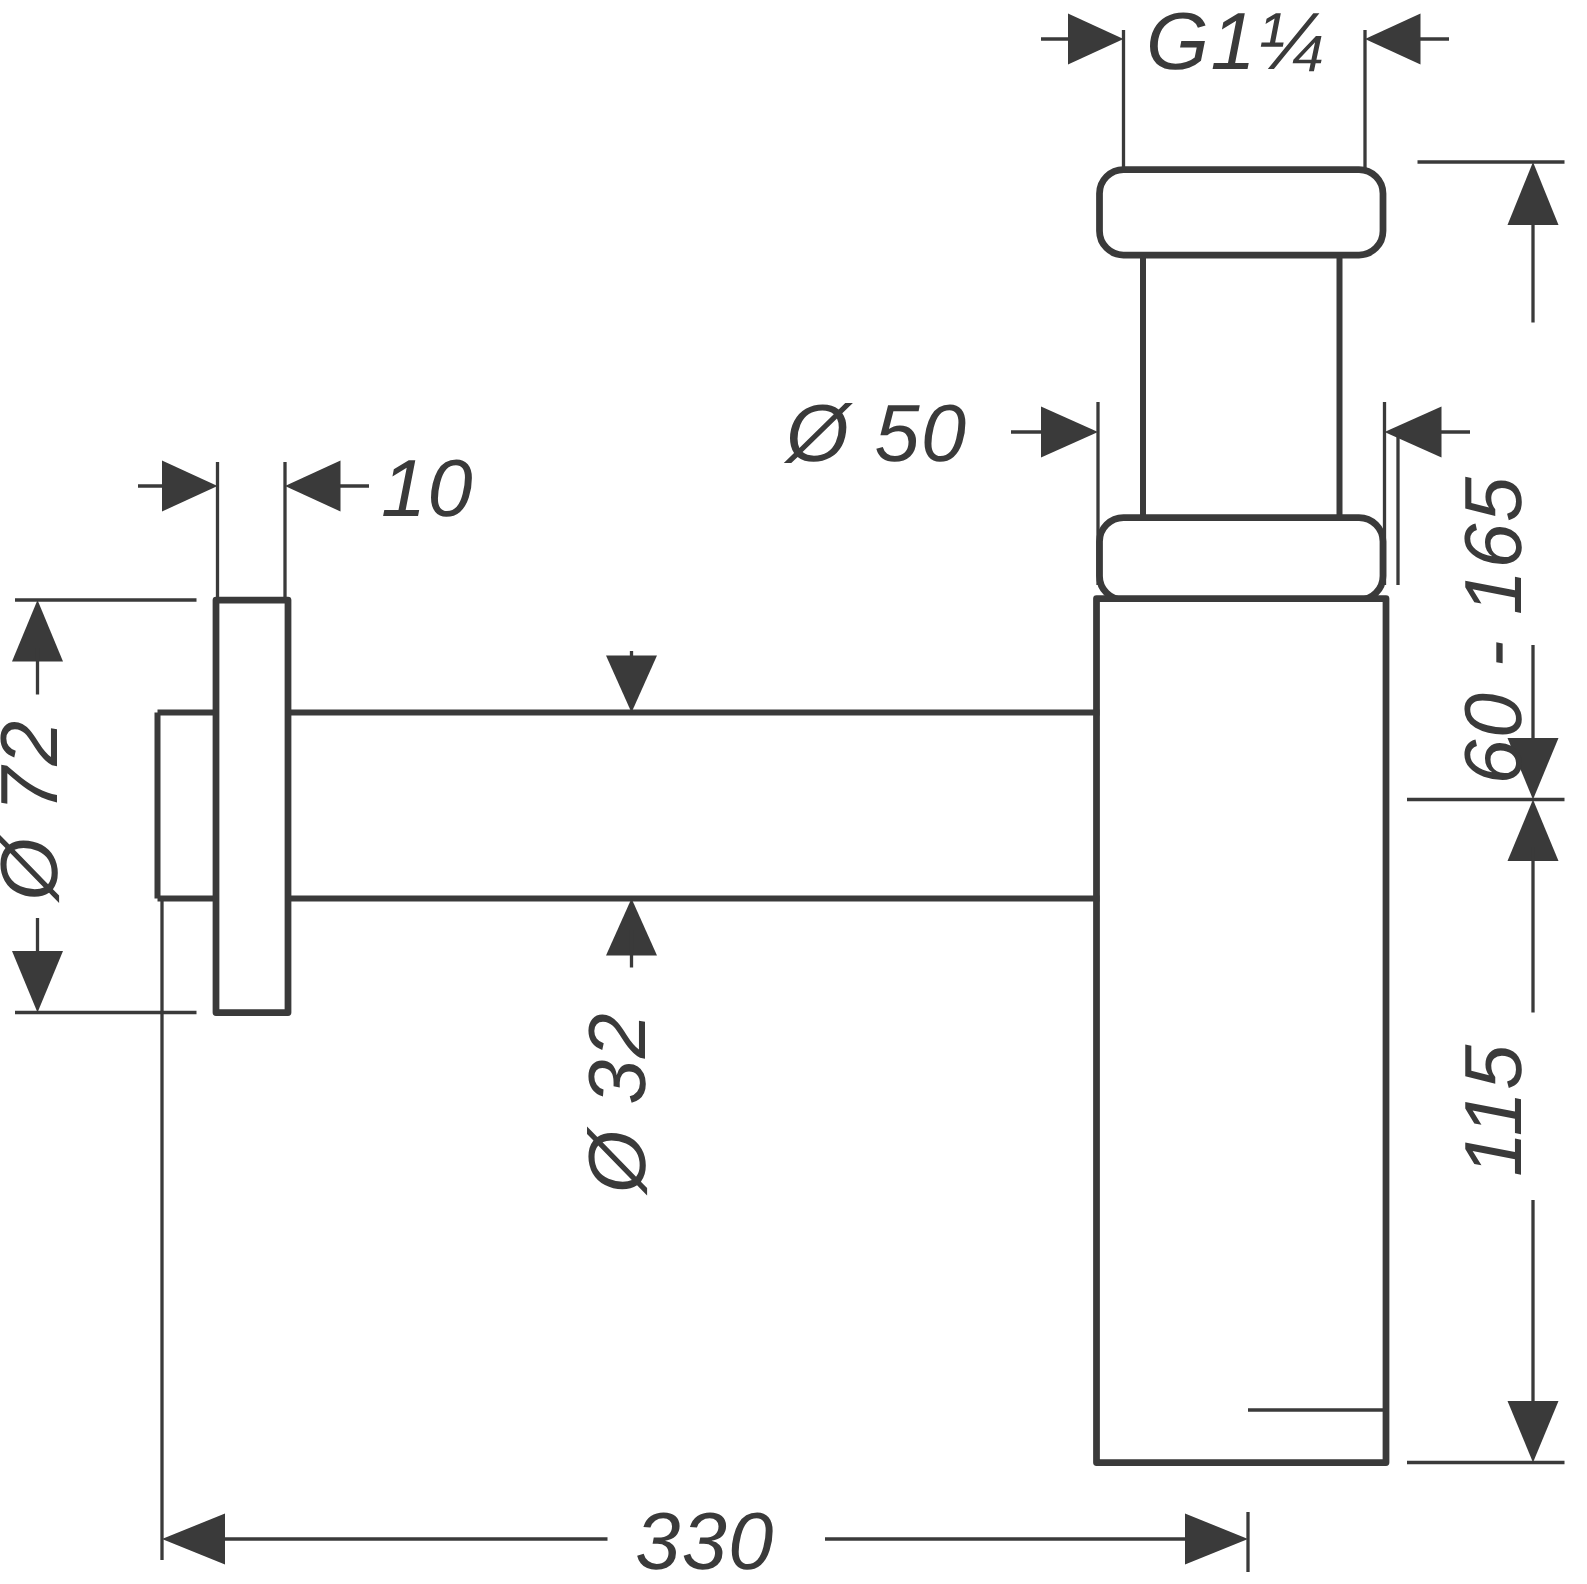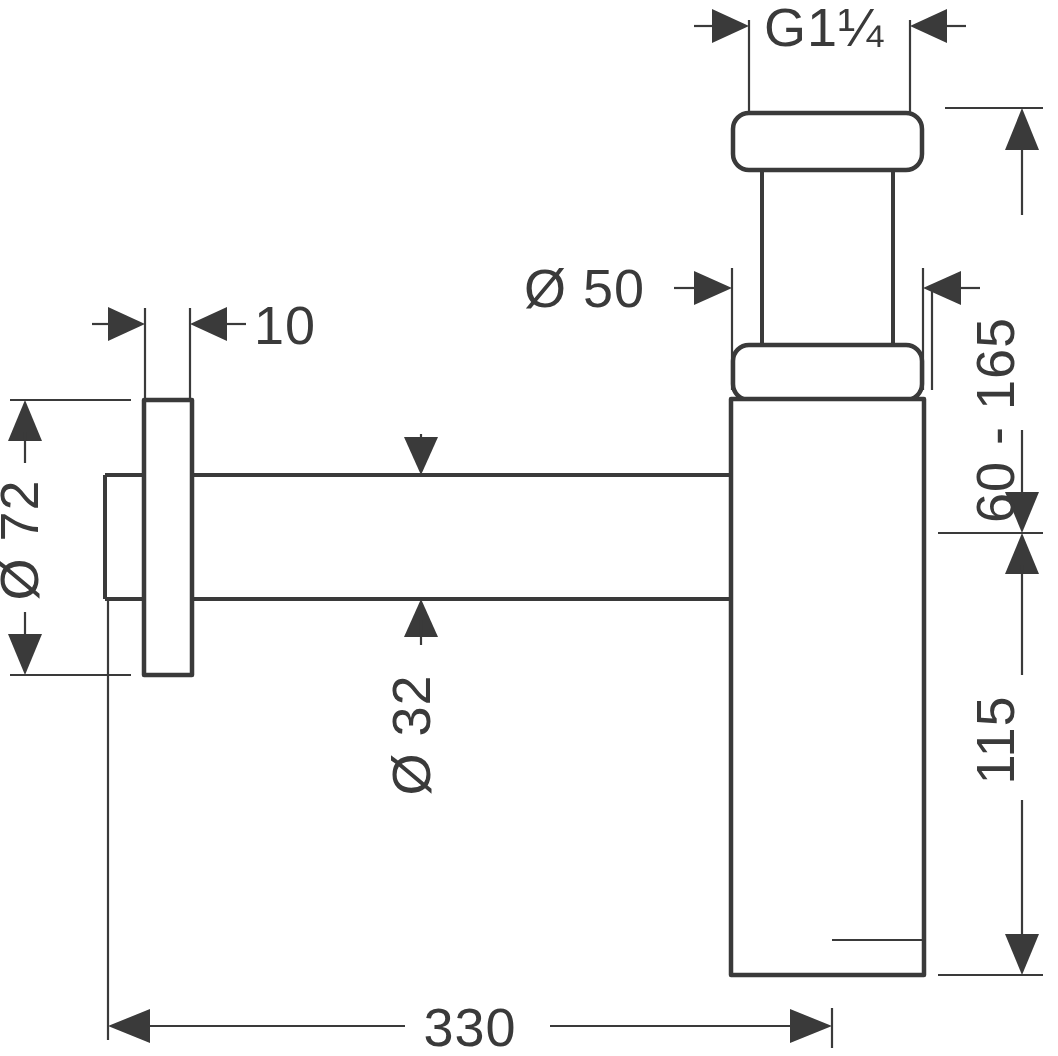--- a/index.html
+++ b/index.html
@@ -9,20 +9,21 @@
   }
   body {
     font-family: "Liberation Sans", sans-serif;
   }
   #drawing-root {
     position: relative;
     width: 1058px;
     height: 1056px;
     background: #ffffff;
     overflow: hidden;
+    font-style: italic;
   }
   svg#tech-drawing {
     display: block;
     width: 1058px;
     height: 1056px;
   }
   .obj-line {
     fill: none;
     stroke: #3a3a3a;
     stroke-width: 4;

